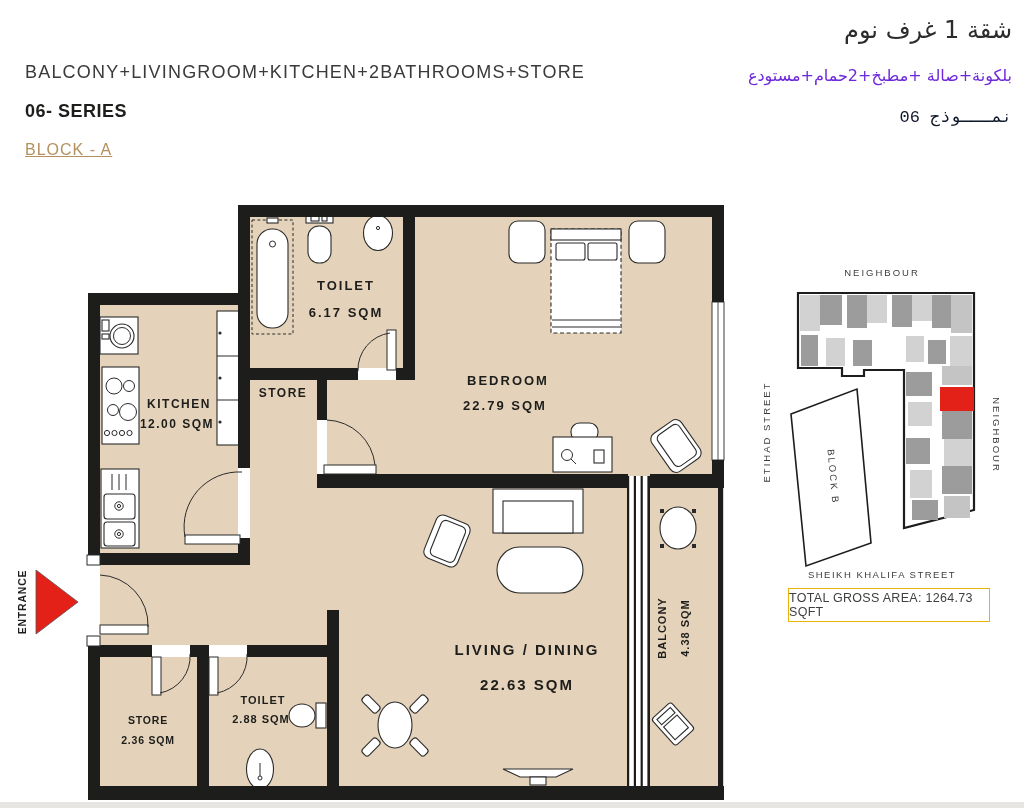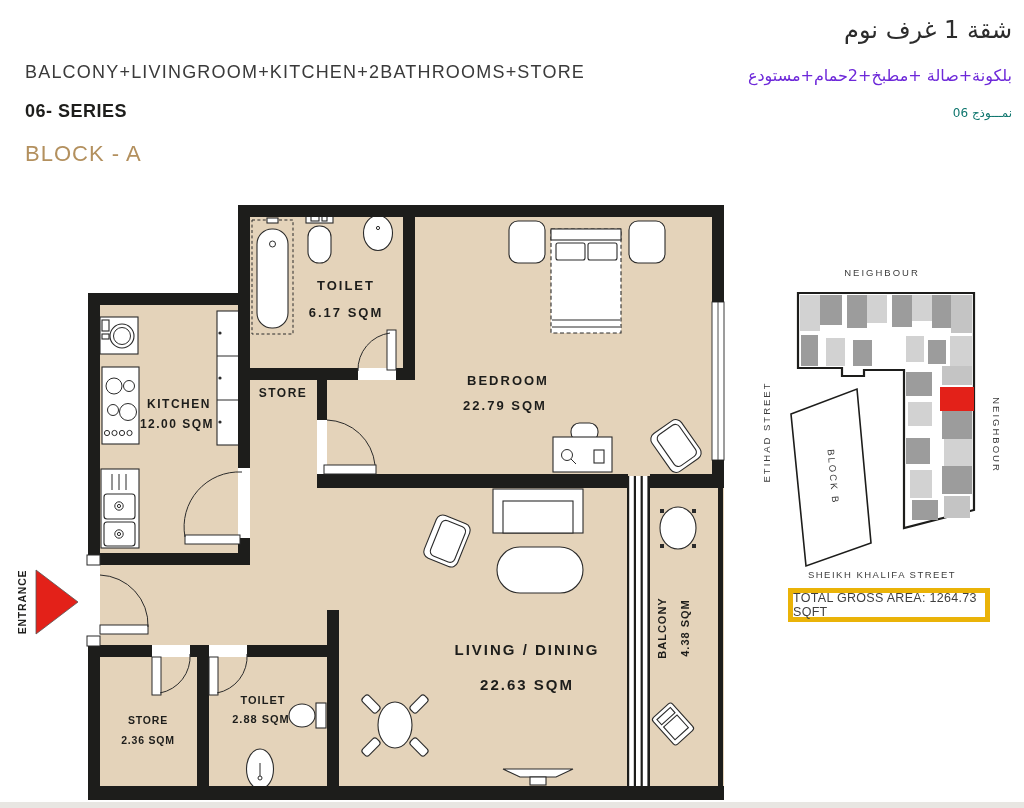--- a/index.html
+++ b/index.html
@@ -6,26 +6,26 @@
     --floor:#e4d3ba; --wall:#1d1d1b; --accent:#b3905e; --highlight:#e32119;
     --ink:#1d1d1b; --sub:#3a3a3a; --gray1:#9c9c9c; --gray2:#d2d2d2; --gray3:#c4c4c4;
   }
   *{margin:0;padding:0;box-sizing:border-box;}
   body{width:1024px;height:808px;background:#fff;font-family:"Liberation Sans",sans-serif;overflow:hidden;position:relative;}
   #page{position:absolute;inset:0;width:1024px;height:808px;background:#fff;}
 
   .hdr-title{position:absolute;left:25px;top:26px;font-size:22px;font-weight:bold;letter-spacing:.5px;color:var(--ink);}
   .hdr-sub{position:absolute;left:25px;top:62px;font-size:18px;letter-spacing:1.2px;color:var(--sub);}
   .hdr-series{position:absolute;left:25px;top:101px;font-size:18px;font-weight:bold;letter-spacing:.5px;color:var(--ink);}
-  .hdr-block{position:absolute;left:25px;top:141px;font-size:22px;letter-spacing:1px;color:var(--accent);}
+  .hdr-block{position:absolute;left:25px;top:141px;font-size:16px;letter-spacing:1px;color:var(--accent);text-decoration:underline;}
 
   .hdr-ar{position:absolute;right:12px;text-align:center;direction:rtl;color:#2c2c2c;font-family:"DejaVu Sans",sans-serif;}
   .hdr-ar.t1{top:16px;font-size:24px;}
   .hdr-ar.t2{top:66px;font-size:16px;color:#6d28d9;}
-  .hdr-ar.t3{top:106px;font-size:12px;color:#0f766e;}
+  .hdr-ar.t3{top:106px;font-size:17px;color:#0f172a;font-family:Liberation Mono, monospace;}
 
   #planwrap{position:absolute;left:0px;top:196px;width:745px;height:612px;text-align:right;}
   #sitewrap{position:absolute;left:752px;top:260px;width:272px;height:334px;}
 
   svg text{font-family:"Liberation Sans",sans-serif;fill:var(--ink);}
   .lbl{font-size:13px;font-weight:bold;letter-spacing:2px;text-anchor:middle;}
   .lbl-big{font-size:15px;font-weight:bold;letter-spacing:2px;text-anchor:middle;}
   .lbl-md{font-size:12px;font-weight:bold;letter-spacing:1.5px;text-anchor:middle;}
   .lbl-sm{font-size:11px;font-weight:bold;letter-spacing:1px;text-anchor:middle;}
   .lbl-xs{font-size:10.5px;font-weight:bold;letter-spacing:.8px;text-anchor:middle;}
@@ -33,21 +33,21 @@
   .wall{fill:var(--wall);}
   .fix{fill:#fff;stroke:#2b2b2b;stroke-width:1.1;}
   .fixd{fill:none;stroke:#2b2b2b;stroke-width:1;}
   .gap{fill:#fff;}
   .leaf{fill:#fff;stroke:#2b2b2b;stroke-width:1;}
   .arc{fill:none;stroke:#2b2b2b;stroke-width:1;}
   .dot{fill:#2b2b2b;stroke:none;}
   .site-lbl{font-size:9.5px;letter-spacing:2px;fill:#3c3c3c;text-anchor:middle;}
   .site-lbl2{font-size:9.5px;letter-spacing:1.5px;fill:#3c3c3c;text-anchor:middle;}
 
-  #areabox{position:absolute;left:788px;top:588px;width:202px;height:34px;border:5px solid #eab308;
+  #areabox{position:absolute;left:788px;top:588px;width:202px;height:34px;border:1px solid #eab308;
     display:flex;align-items:center;font-size:12.5px;letter-spacing:.3px;color:#3f3f3f;}
   #footstrip{position:absolute;left:0;bottom:0;width:1024px;height:6px;background:#e8e6e2;}
 </style>
 </head>
 <body>
 
 <div id="page">
 
   <div class="hdr-sub">BALCONY+LIVINGROOM+KITCHEN+2BATHROOMS+STORE</div>
   <div class="hdr-series">06- SERIES</div>

